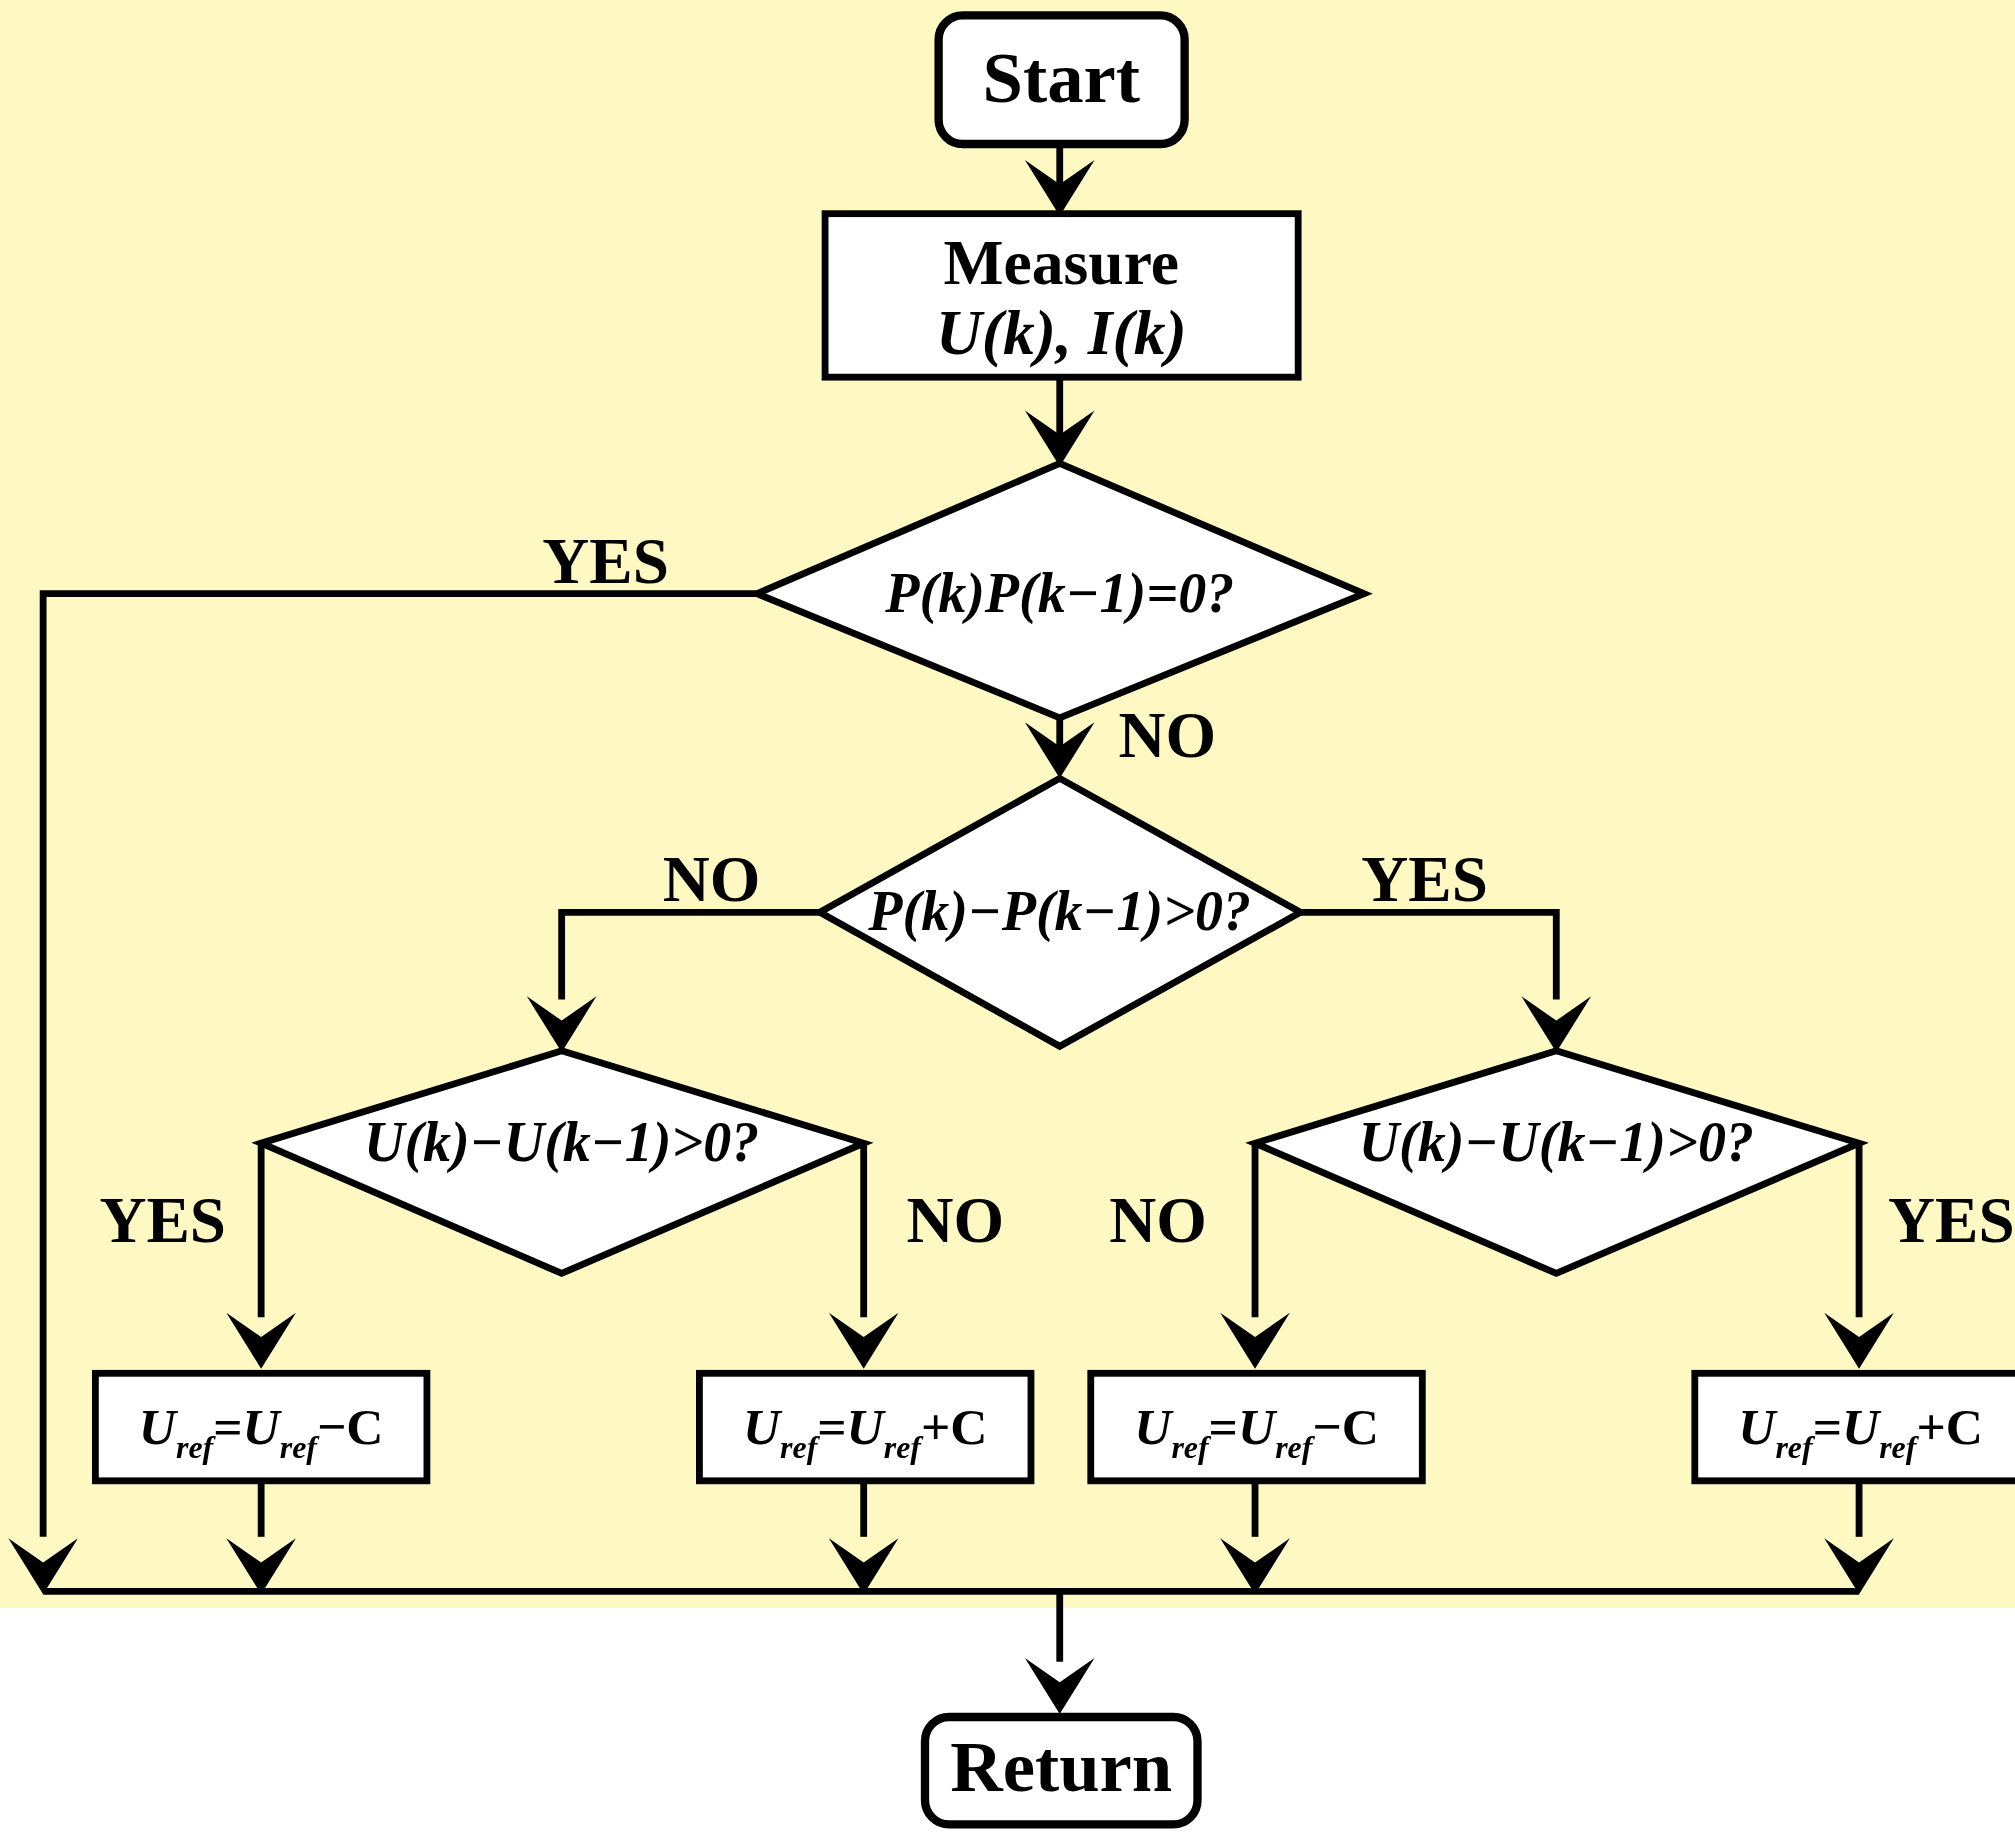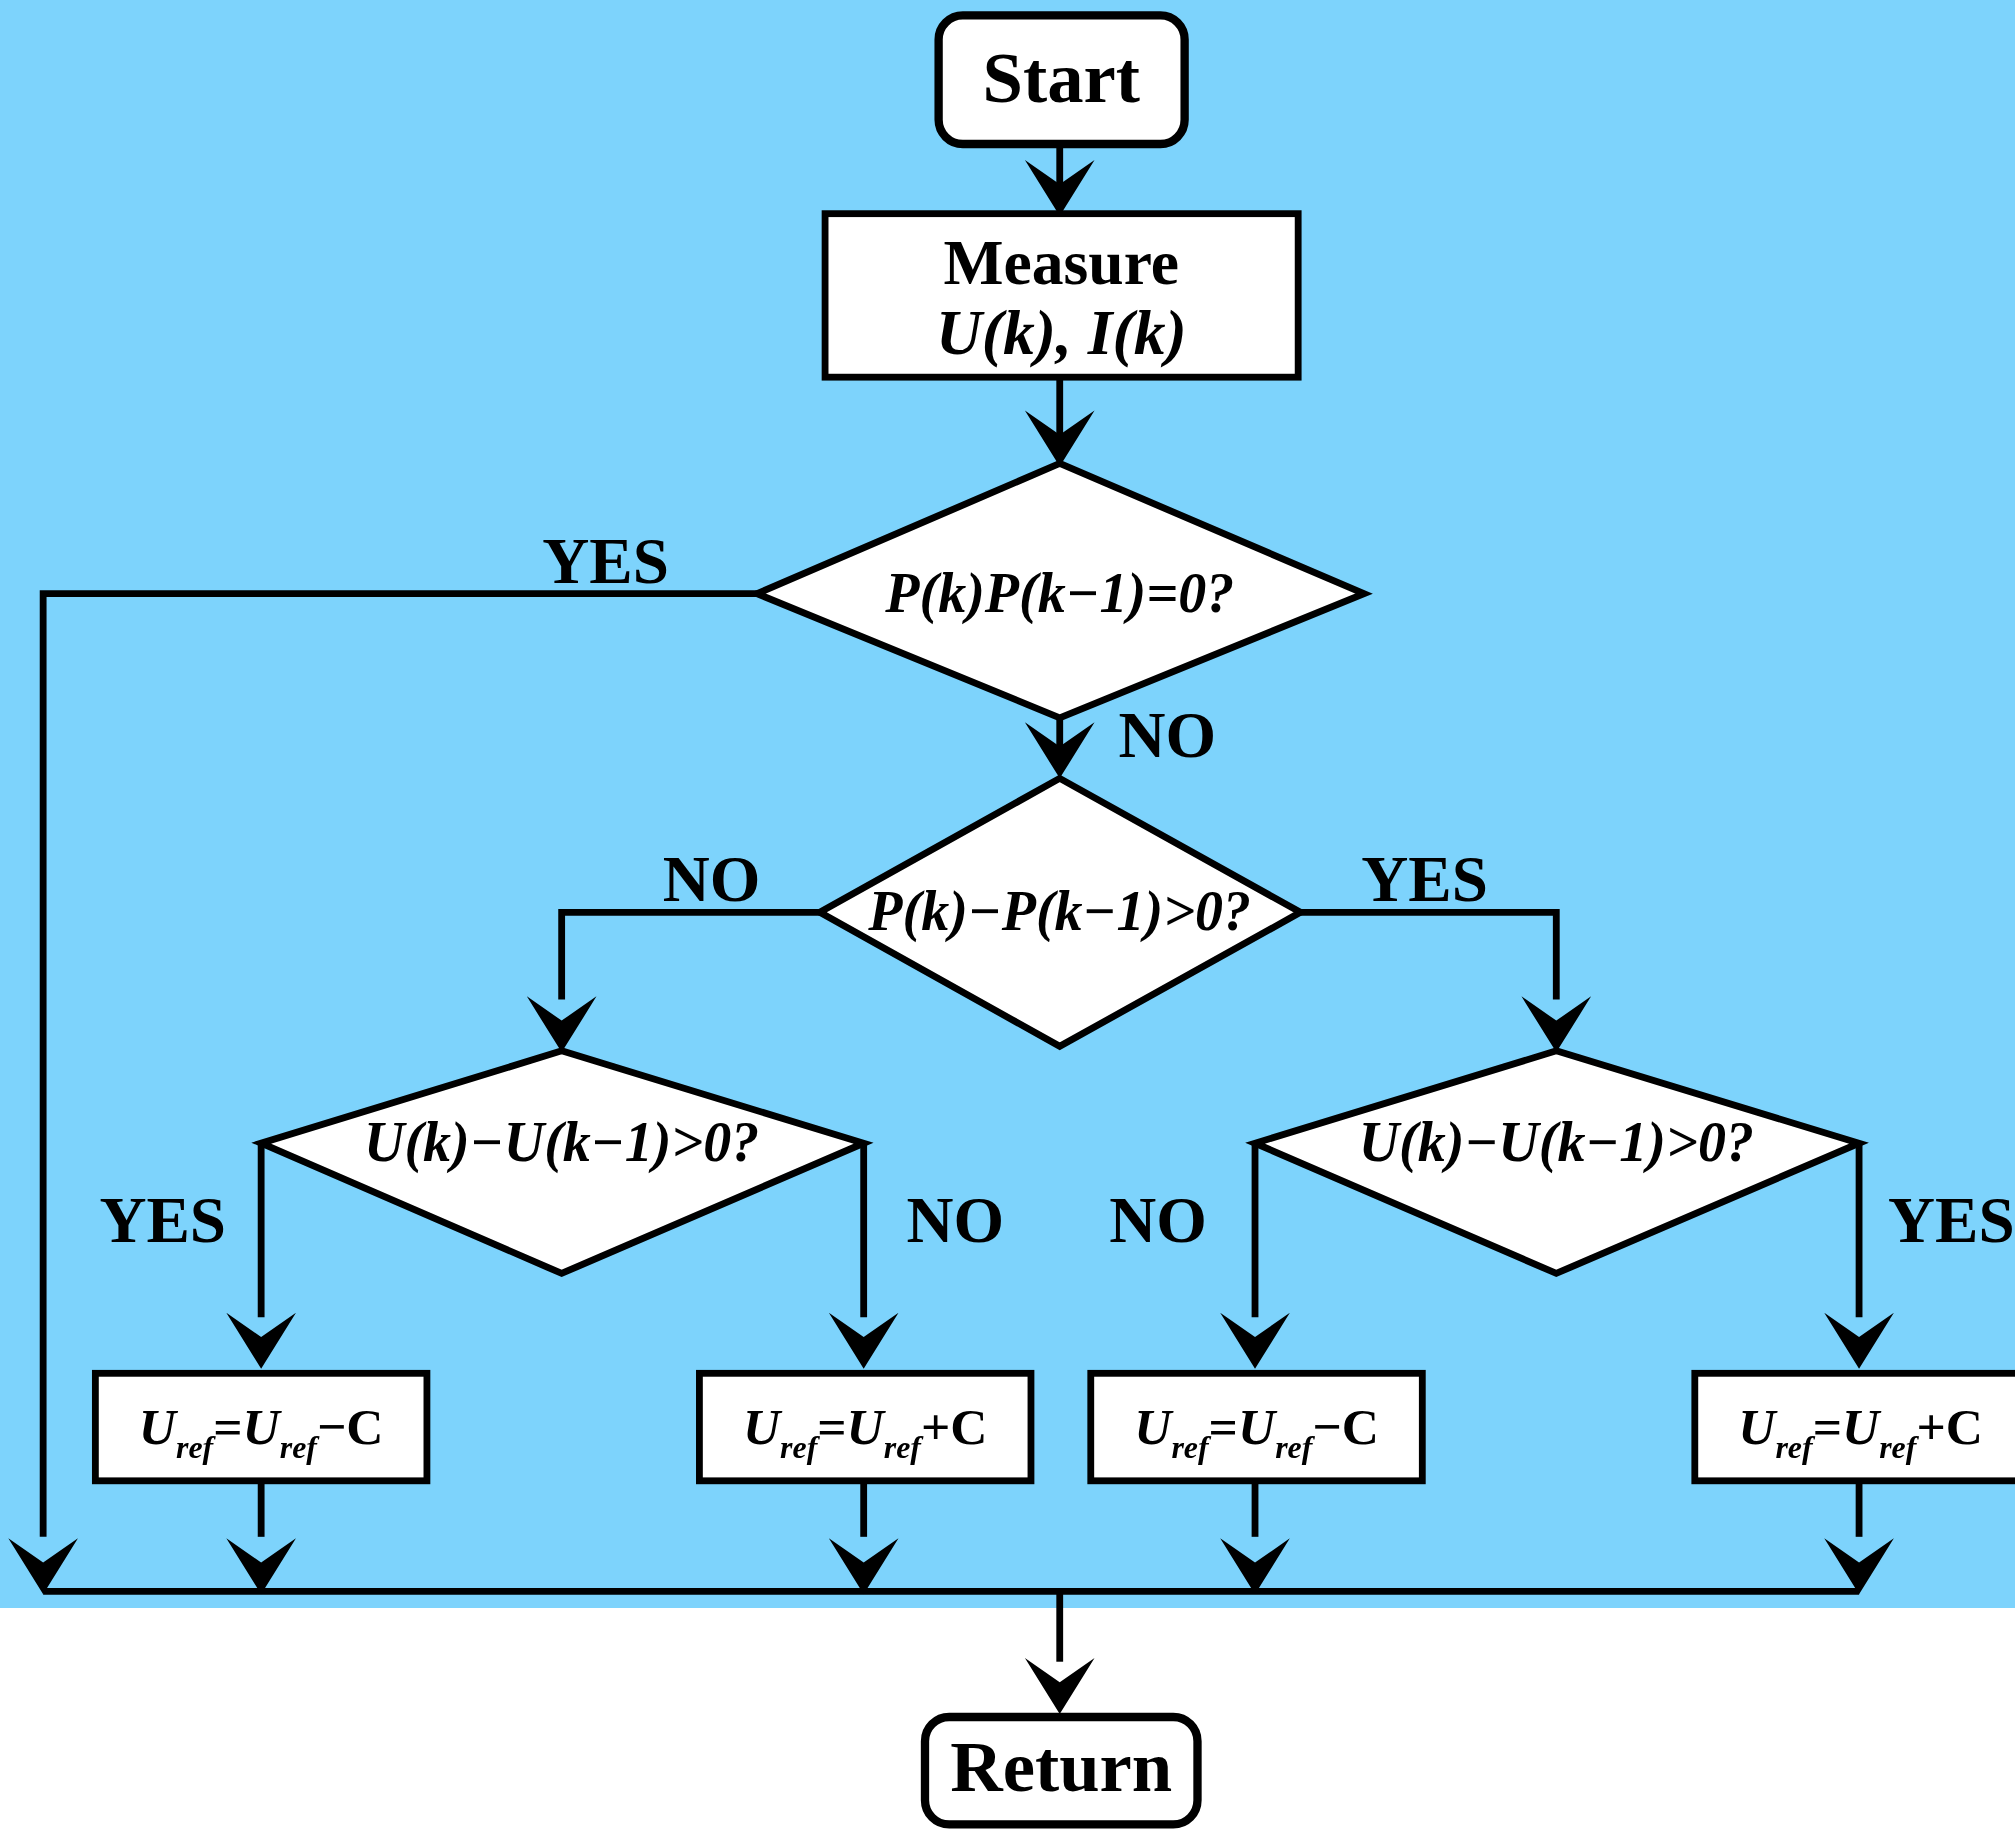--- a/index.html
+++ b/index.html
@@ -10,21 +10,21 @@
   body {
     width: 2015px;
     height: 1833px;
     overflow: hidden;
     font-family: "Liberation Serif", serif;
   }
   #flow-root {
     position: relative;
     width: 2015px;
     height: 1608px;
-    background: #7dd3fc;
+    background: #fef9c3;
   }
   svg.flow {
     display: block;
     width: 2015px;
     height: 1833px;
   }
   .node-stroke {
     fill: #ffffff;
     stroke: #000000;
     stroke-width: 9;

